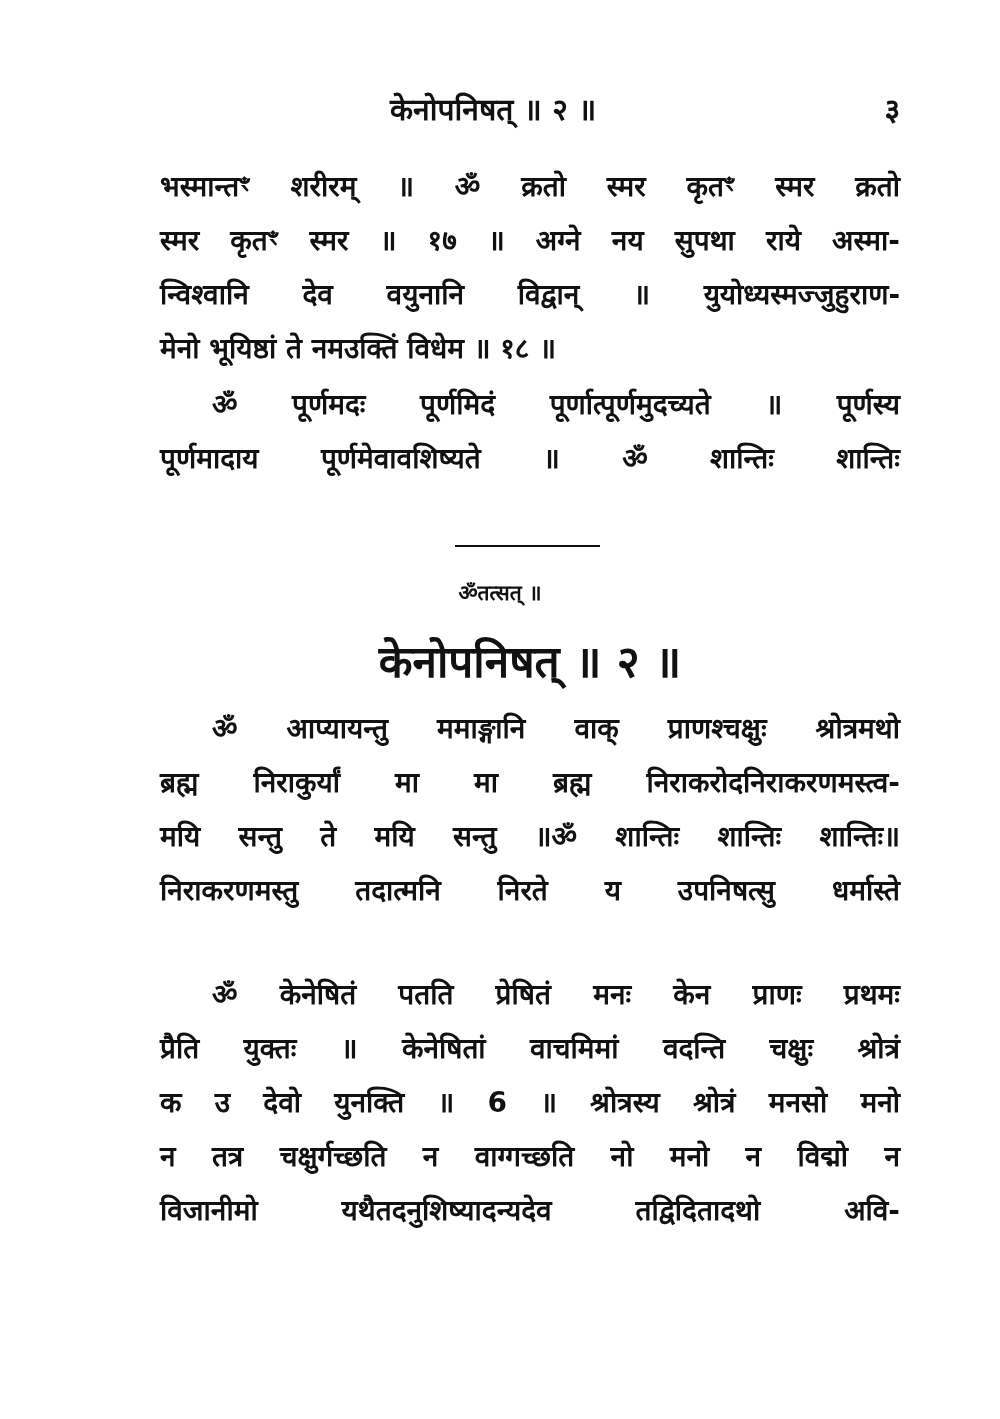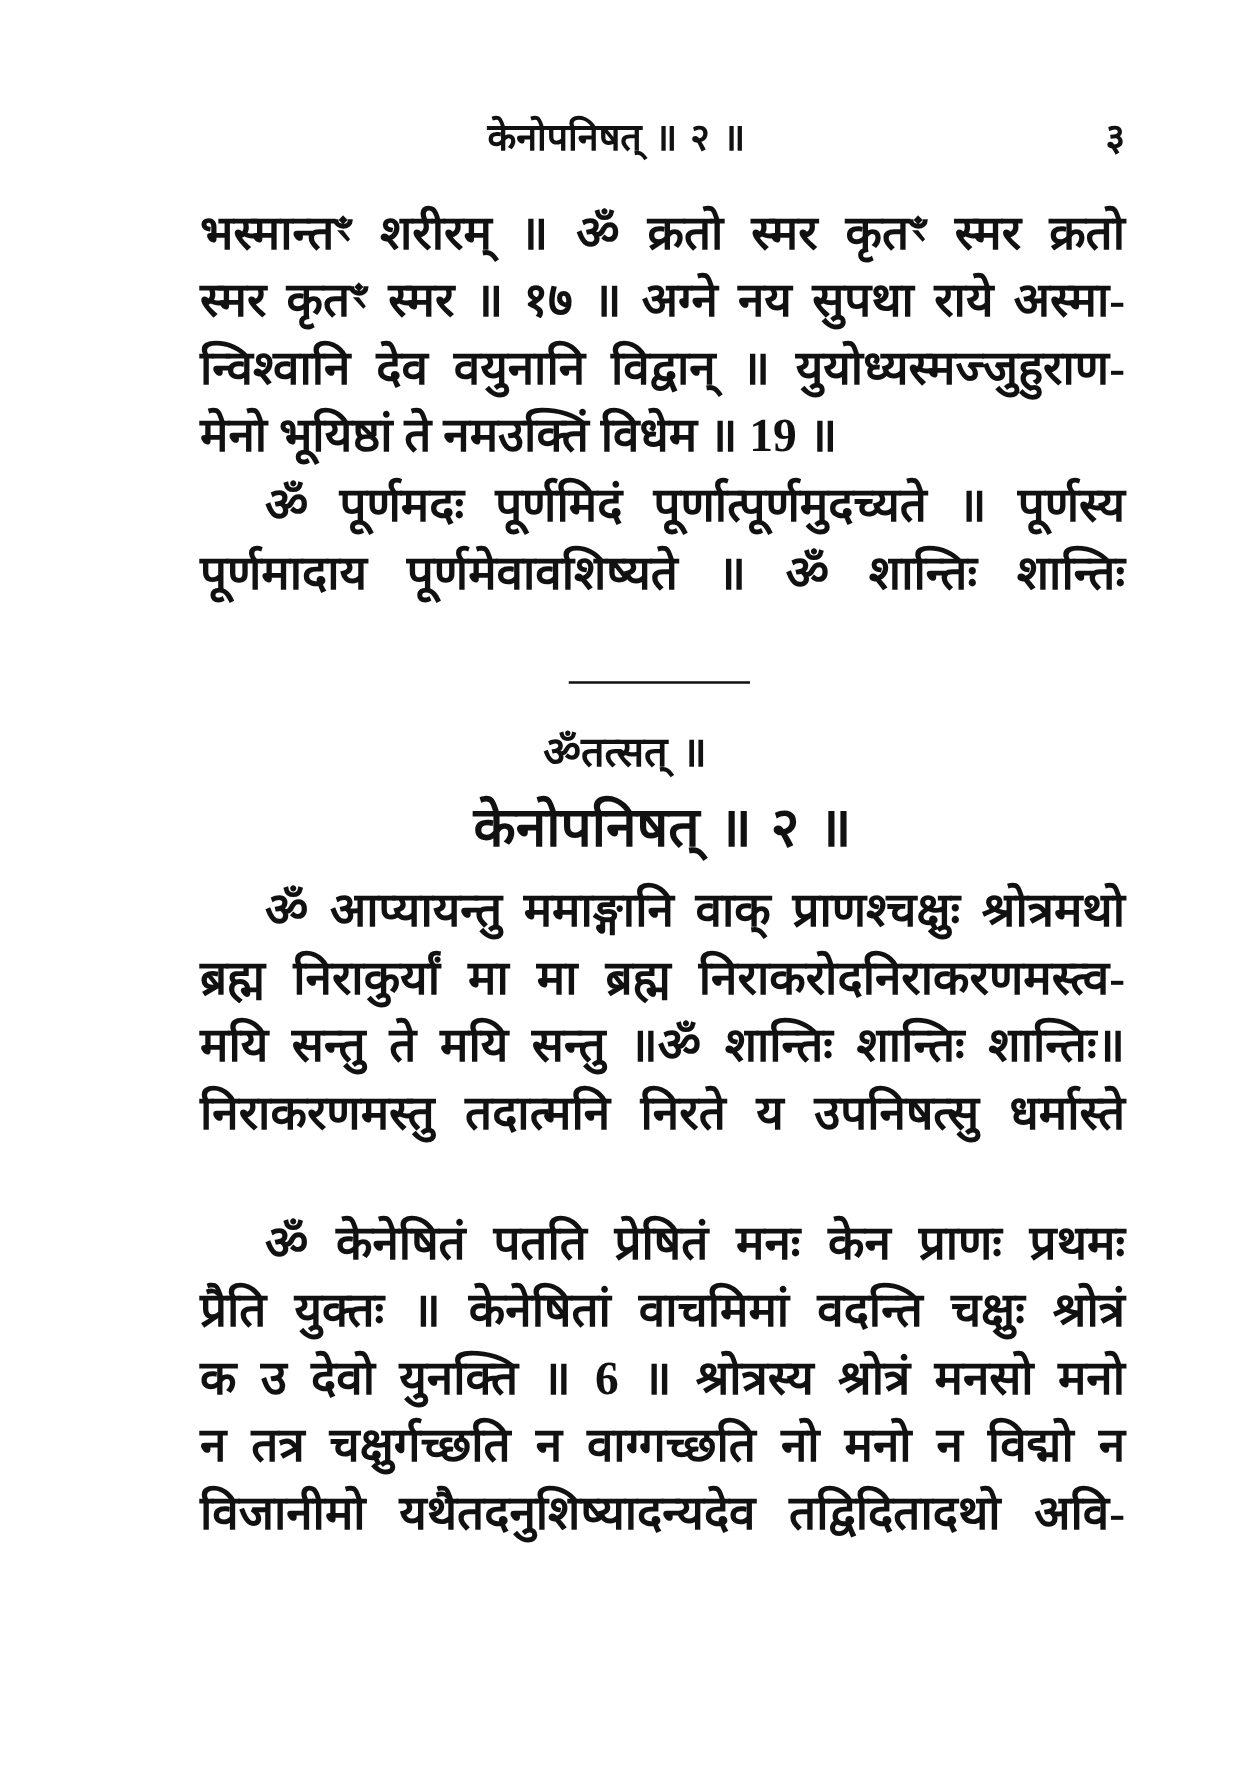--- a/index.html
+++ b/index.html
@@ -2,42 +2,42 @@
 <html><head>
 <meta charset="utf-8">
 <style>
   html, body { margin: 0; padding: 0; background: #ffffff; }
   body { width: 1000px; height: 1419px; position: relative; overflow: hidden; color: #111; }
   .page { position: absolute; left: 0; top: 0; width: 846px; height: 1419px; background: #fff; }
   .running-header { position: absolute; top: 88px; left: 160px; width: 740px; height: 50px; }
   .rh-title { position: absolute; left: 230px; top: 0; font-family: "DejaVu Sans", sans-serif; font-weight: bold; font-size: 30px; }
   .rh-page { position: absolute; right: 0; top: 0; font-family: "DejaVu Sans", sans-serif; font-weight: bold; font-size: 30px; }
   .block { position: absolute; left: 160px; width: 740px; font-family: "DejaVu Sans", sans-serif; font-weight: bold; color: #111; }
-  .line { display: block; height: 54px; line-height: 54px; font-size: 38px; white-space: nowrap; text-align: justify; text-align-last: justify; font-family: Liberation Serif, serif; }
+  .line { display: block; height: 54px; line-height: 54px; font-size: 28px; white-space: nowrap; text-align: justify; text-align-last: justify; }
   .line.last { text-align-last: left; }
   .line.indent { padding-left: 52px; }
   .rule { position: absolute; left: 455px; top: 545px; width: 145px; height: 0; border-top: 2px solid #111; }
-  .invocation { position: absolute; left: 0; width: 1000px; top: 578px; text-align: center; font-family: "DejaVu Sans", sans-serif; font-weight: bold; font-size: 33px; }
+  .invocation { position: absolute; left: 0; width: 1000px; top: 578px; text-align: center; font-family: "DejaVu Sans", sans-serif; font-weight: bold; font-size: 21px; }
   .section-title { position: absolute; left: 0; width: 1060px; top: 630px; text-align: center; font-family: "DejaVu Sans", sans-serif; font-weight: bold; font-size: 44px; }
 </style>
 </head>
 <body>
 
 <div class="page">
 
   <div class="running-header">
     <span class="rh-title">केनोपनिषत् ॥ २ ॥</span>
     <span class="rh-page">३</span>
   </div>
 
   <div class="block" style="top:160px;">
     <span class="line">भस्मान्तꣳ शरीरम् ॥ ॐ क्रतो स्मर कृतꣳ स्मर क्रतो</span>
     <span class="line">स्मर कृतꣳ स्मर ॥ १७ ॥ अग्ने नय सुपथा राये अस्मा-</span>
     <span class="line">न्विश्वानि देव वयुनानि विद्वान् ॥ युयोध्यस्मज्जुहुराण-</span>
-    <span class="line last">मेनो भूयिष्ठां ते नमउक्तिं विधेम ॥ 19 ॥</span>
+    <span class="line last">मेनो भूयिष्ठां ते नमउक्तिं विधेम ॥ १८ ॥</span>
   </div>
 
   <div class="block" style="top:378px;">
     <span class="line indent">ॐ पूर्णमदः पूर्णमिदं पूर्णात्पूर्णमुदच्यते ॥ पूर्णस्य</span>
     <span class="line">पूर्णमादाय पूर्णमेवावशिष्यते ॥ ॐ शान्तिः शान्तिः</span>
   </div>
 
   <div class="rule"></div>
 
   <div class="invocation">ॐतत्सत् ॥</div>

